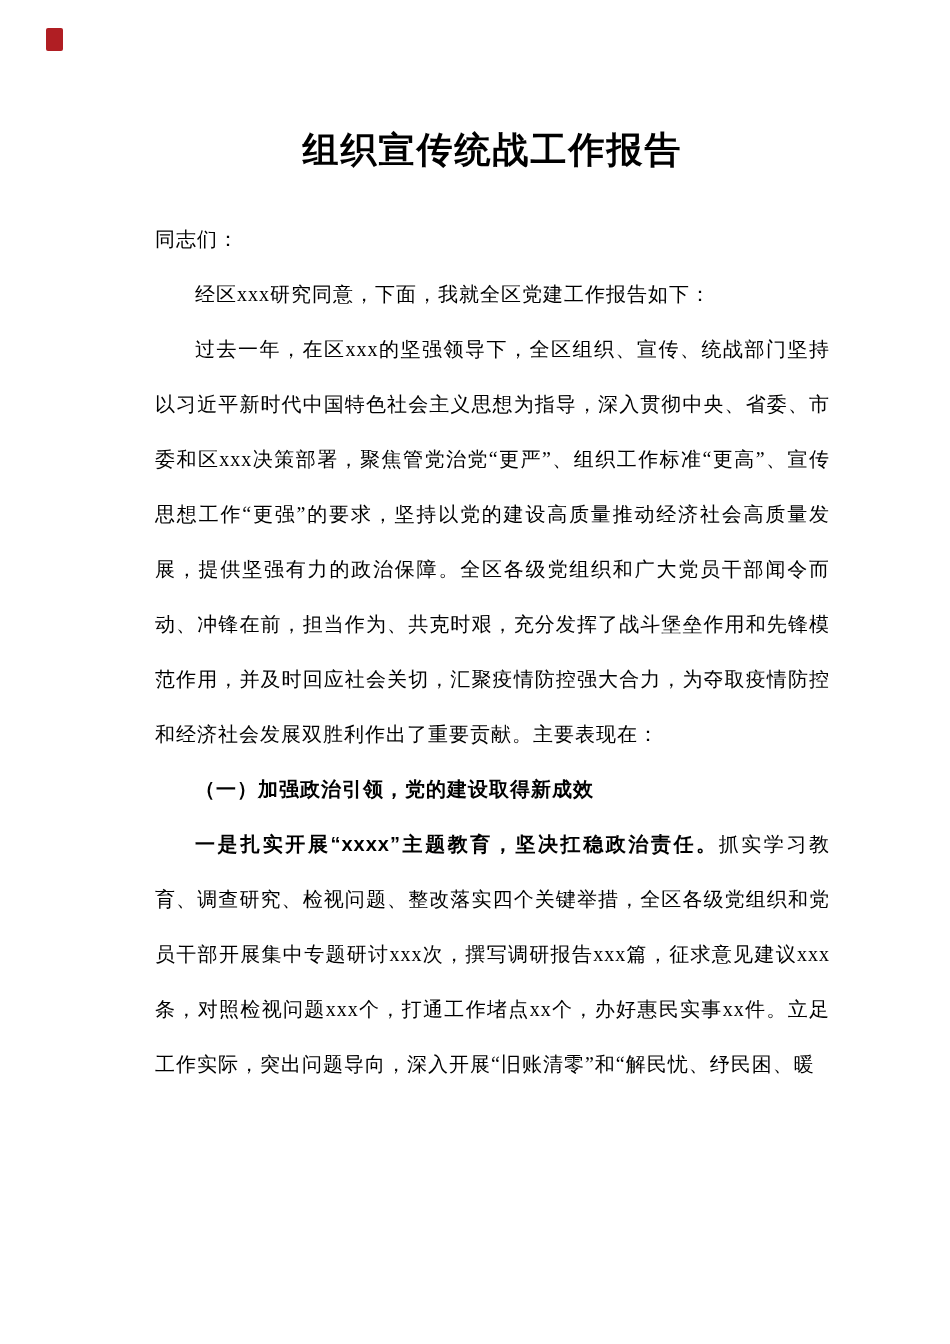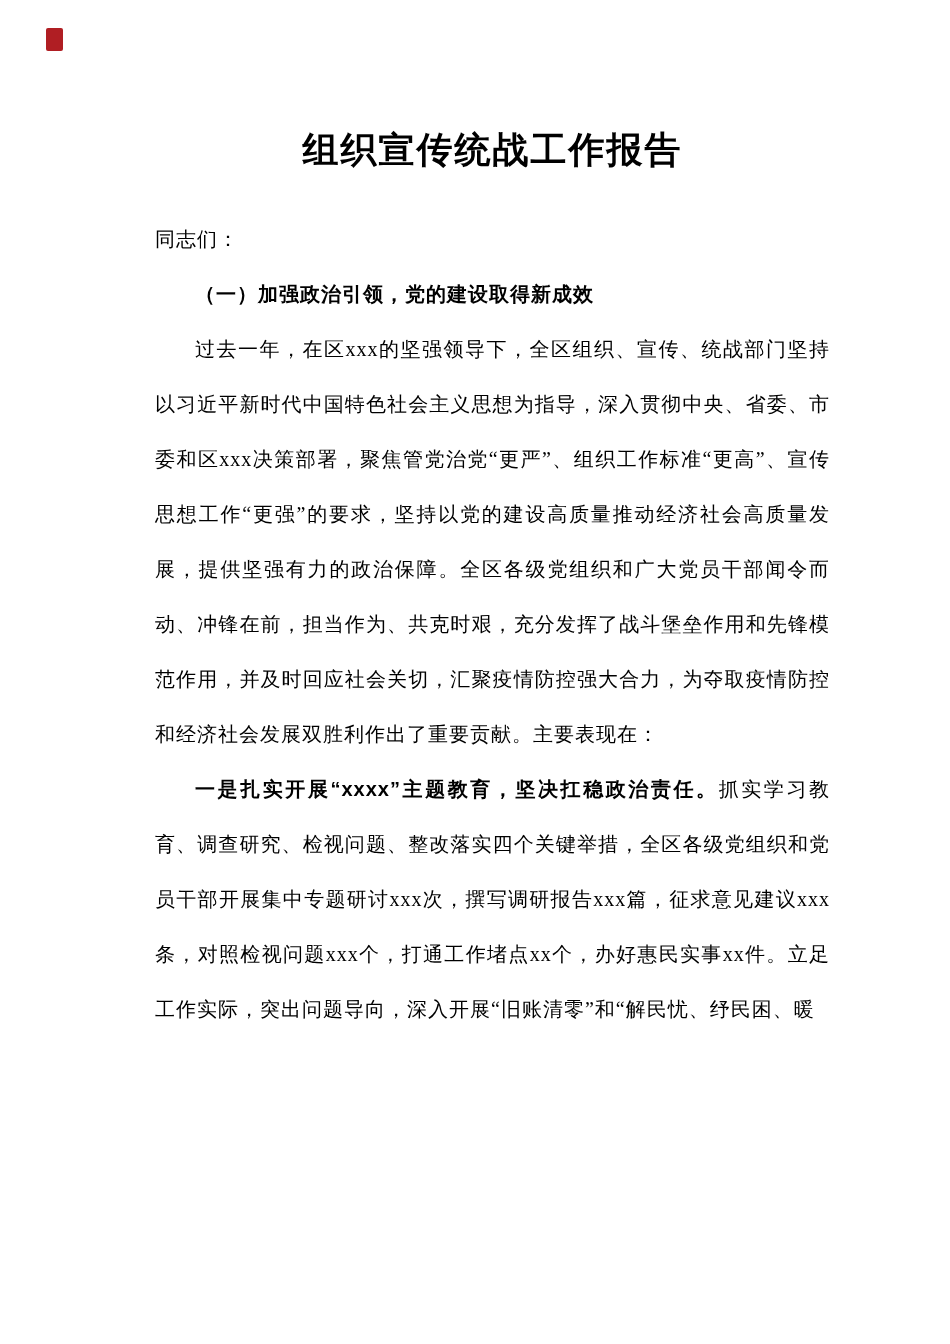--- a/index.html
+++ b/index.html
@@ -58,21 +58,22 @@
 <body>
 
 <div class="page">
 
   <div class="corner-mark"></div>
 
   <h1 class="doc-title">组织宣传统战工作报告</h1>
 
   <p class="para">同志们：</p>
 
+  <p class="para indent">经区xxx研究同意，下面，我就全区党建工作报告如下：</p>
 
 
+  <p class="para indent">过去一年，在区xxx的坚强领导下，全区组织、宣传、统战部门坚持以习近平新时代中国特色社会主义思想为指导，深入贯彻中央、省委、市委和区xxx决策部署，聚焦管党治党“更严”、组织工作标准“更高”、宣传思想工作“更强”的要求，坚持以党的建设高质量推动经济社会高质量发展，提供坚强有力的政治保障。全区各级党组织和广大党员干部闻令而动、冲锋在前，担当作为、共克时艰，充分发挥了战斗堡垒作用和先锋模范作用，并及时回应社会关切，汇聚疫情防控强大合力，为夺取疫情防控和经济社会发展双胜利作出了重要贡献。主要表现在：</p>
+
   <p class="para indent heading">（一）加强政治引领，党的建设取得新成效</p>
-
-  <p class="para indent">过去一年，在区xxx的坚强领导下，全区组织、宣传、统战部门坚持以习近平新时代中国特色社会主义思想为指导，深入贯彻中央、省委、市委和区xxx决策部署，聚焦管党治党“更严”、组织工作标准“更高”、宣传思想工作“更强”的要求，坚持以党的建设高质量推动经济社会高质量发展，提供坚强有力的政治保障。全区各级党组织和广大党员干部闻令而动、冲锋在前，担当作为、共克时艰，充分发挥了战斗堡垒作用和先锋模范作用，并及时回应社会关切，汇聚疫情防控强大合力，为夺取疫情防控和经济社会发展双胜利作出了重要贡献。主要表现在：</p>
 
   <p class="para indent"><span class="run-bold">一是扎实开展“xxxx”主题教育，坚决扛稳政治责任。</span><span>抓实学习教育、调查研究、检视问题、整改落实四个关键举措，全区各级党组织和党员干部开展集中专题研讨xxx次，撰写调研报告xxx篇，征求意见建议xxx条，对照检视问题xxx个，打通工作堵点xx个，办好惠民实事xx件。立足工作实际，突出问题导向，深入开展“旧账清零”和“解民忧、纾民困、暖</span></p>
 
 </div>
 
 </body></html>

